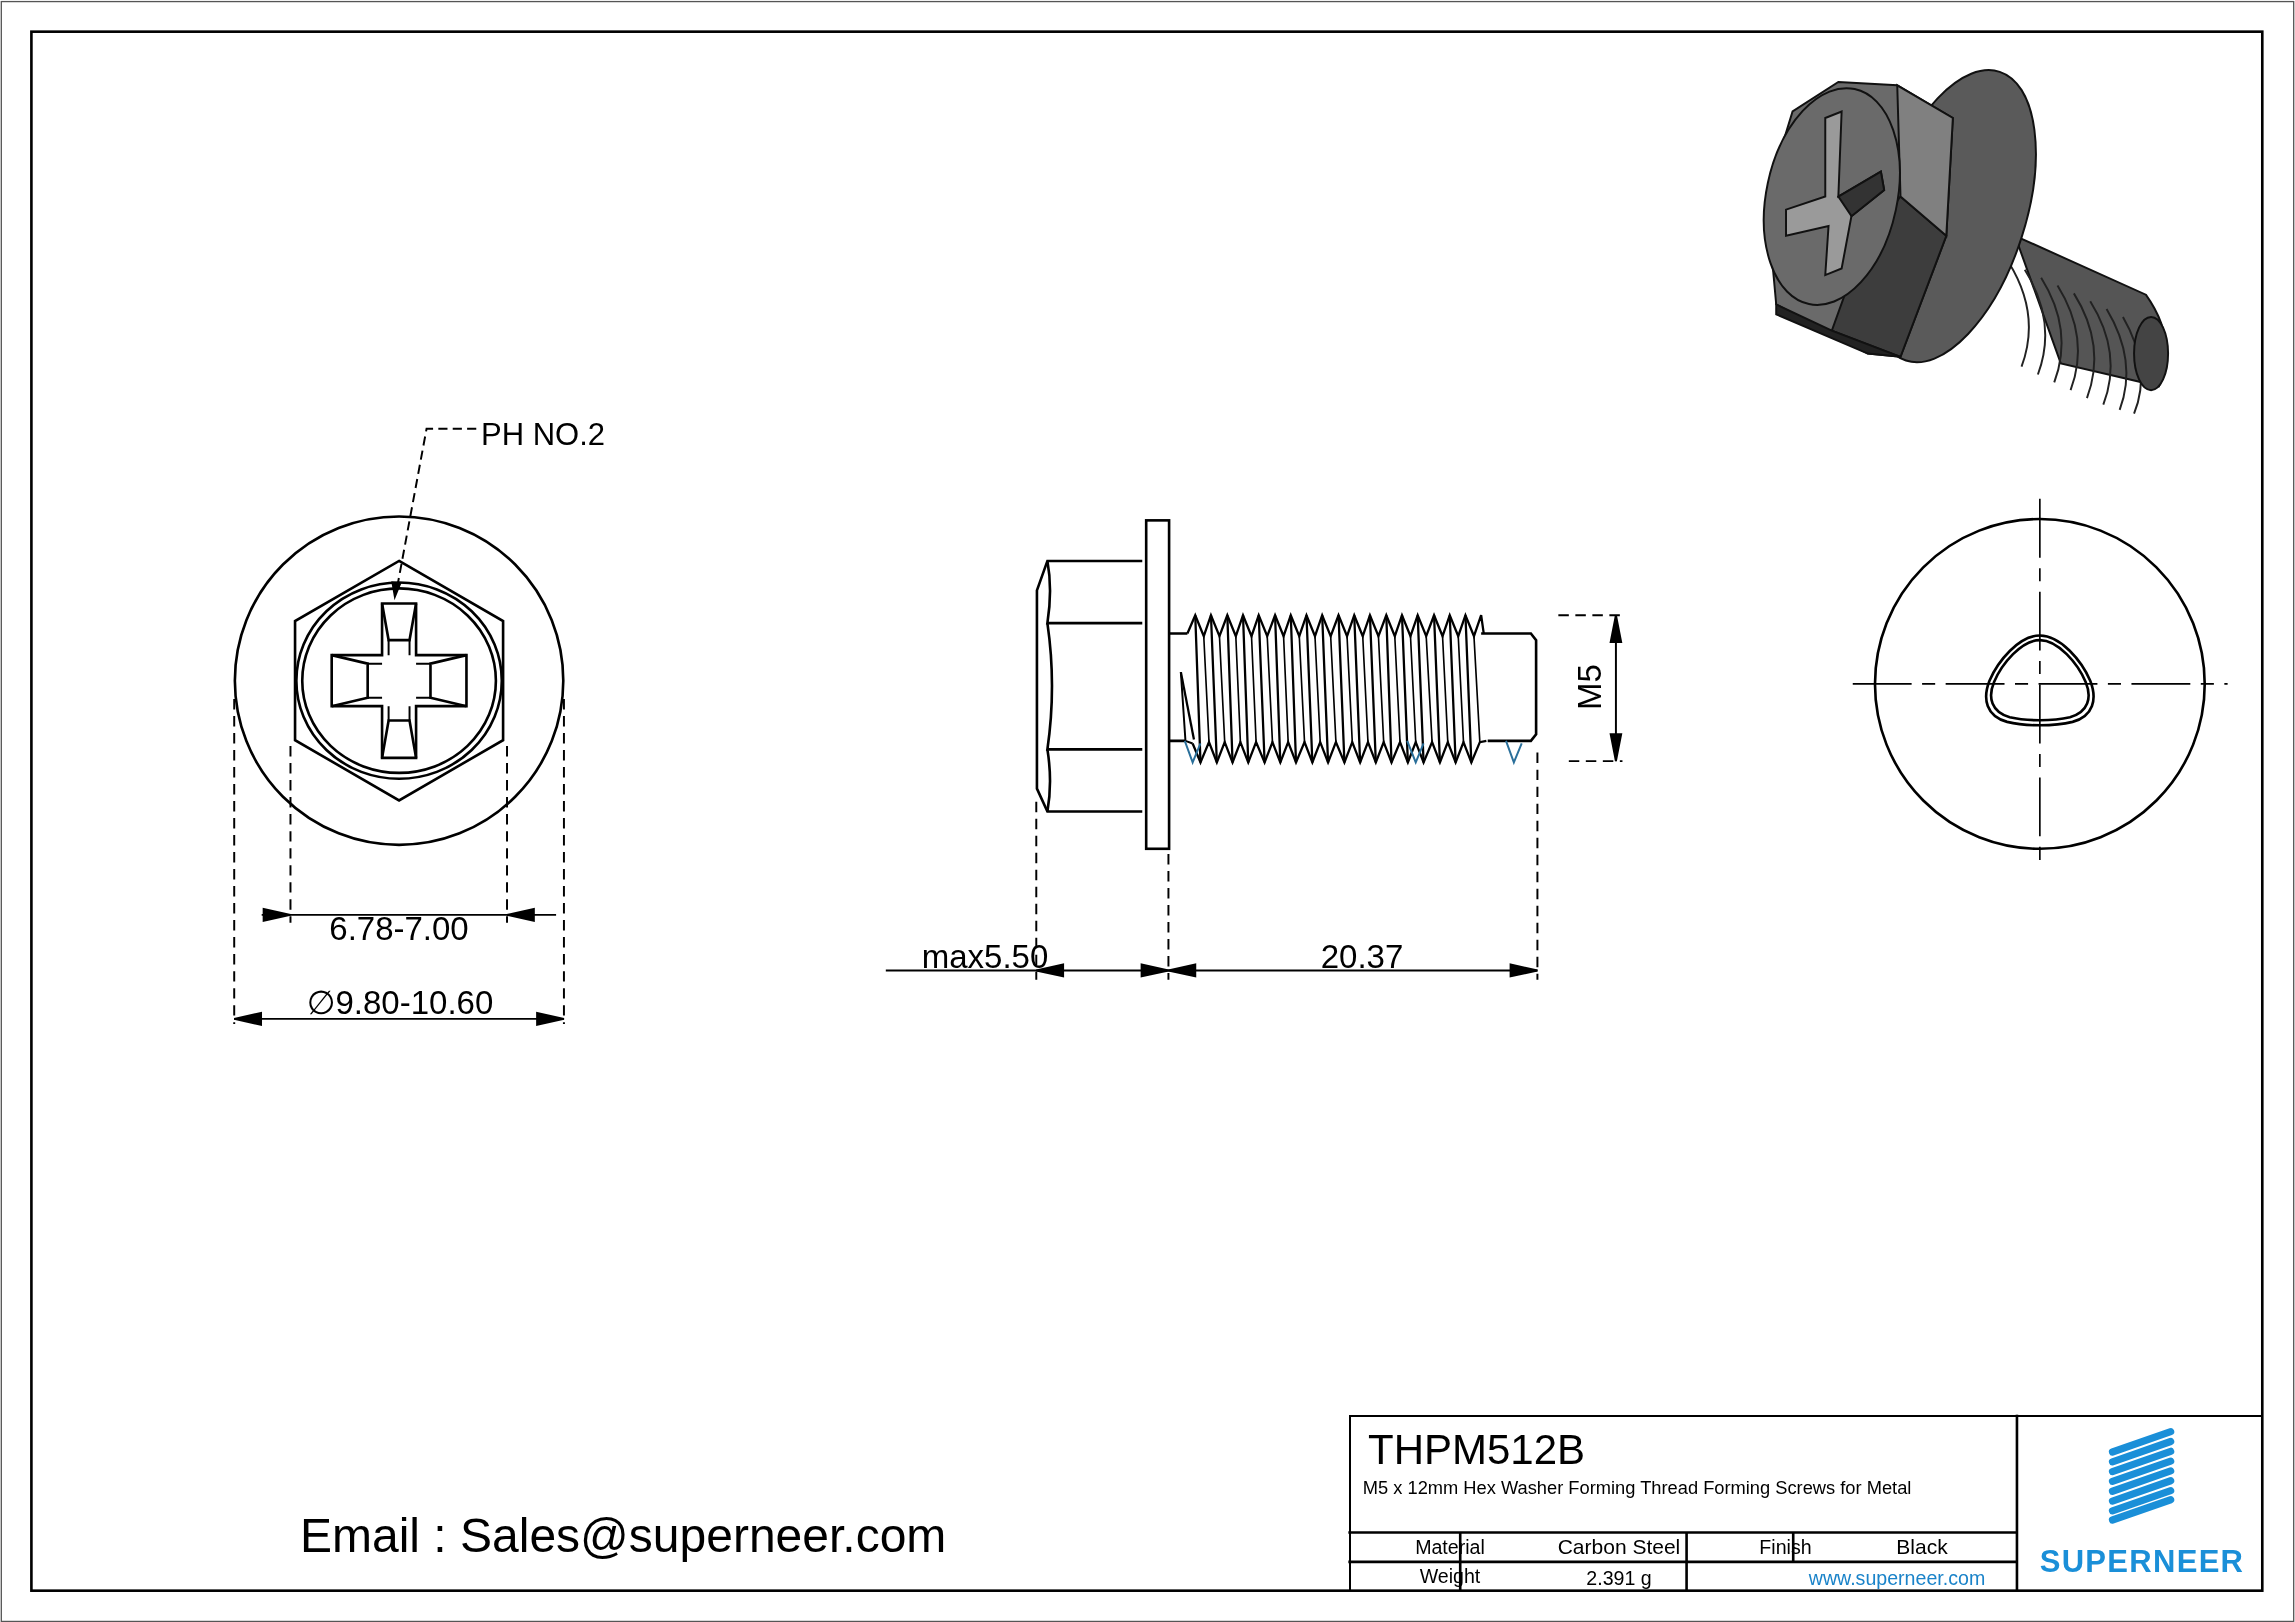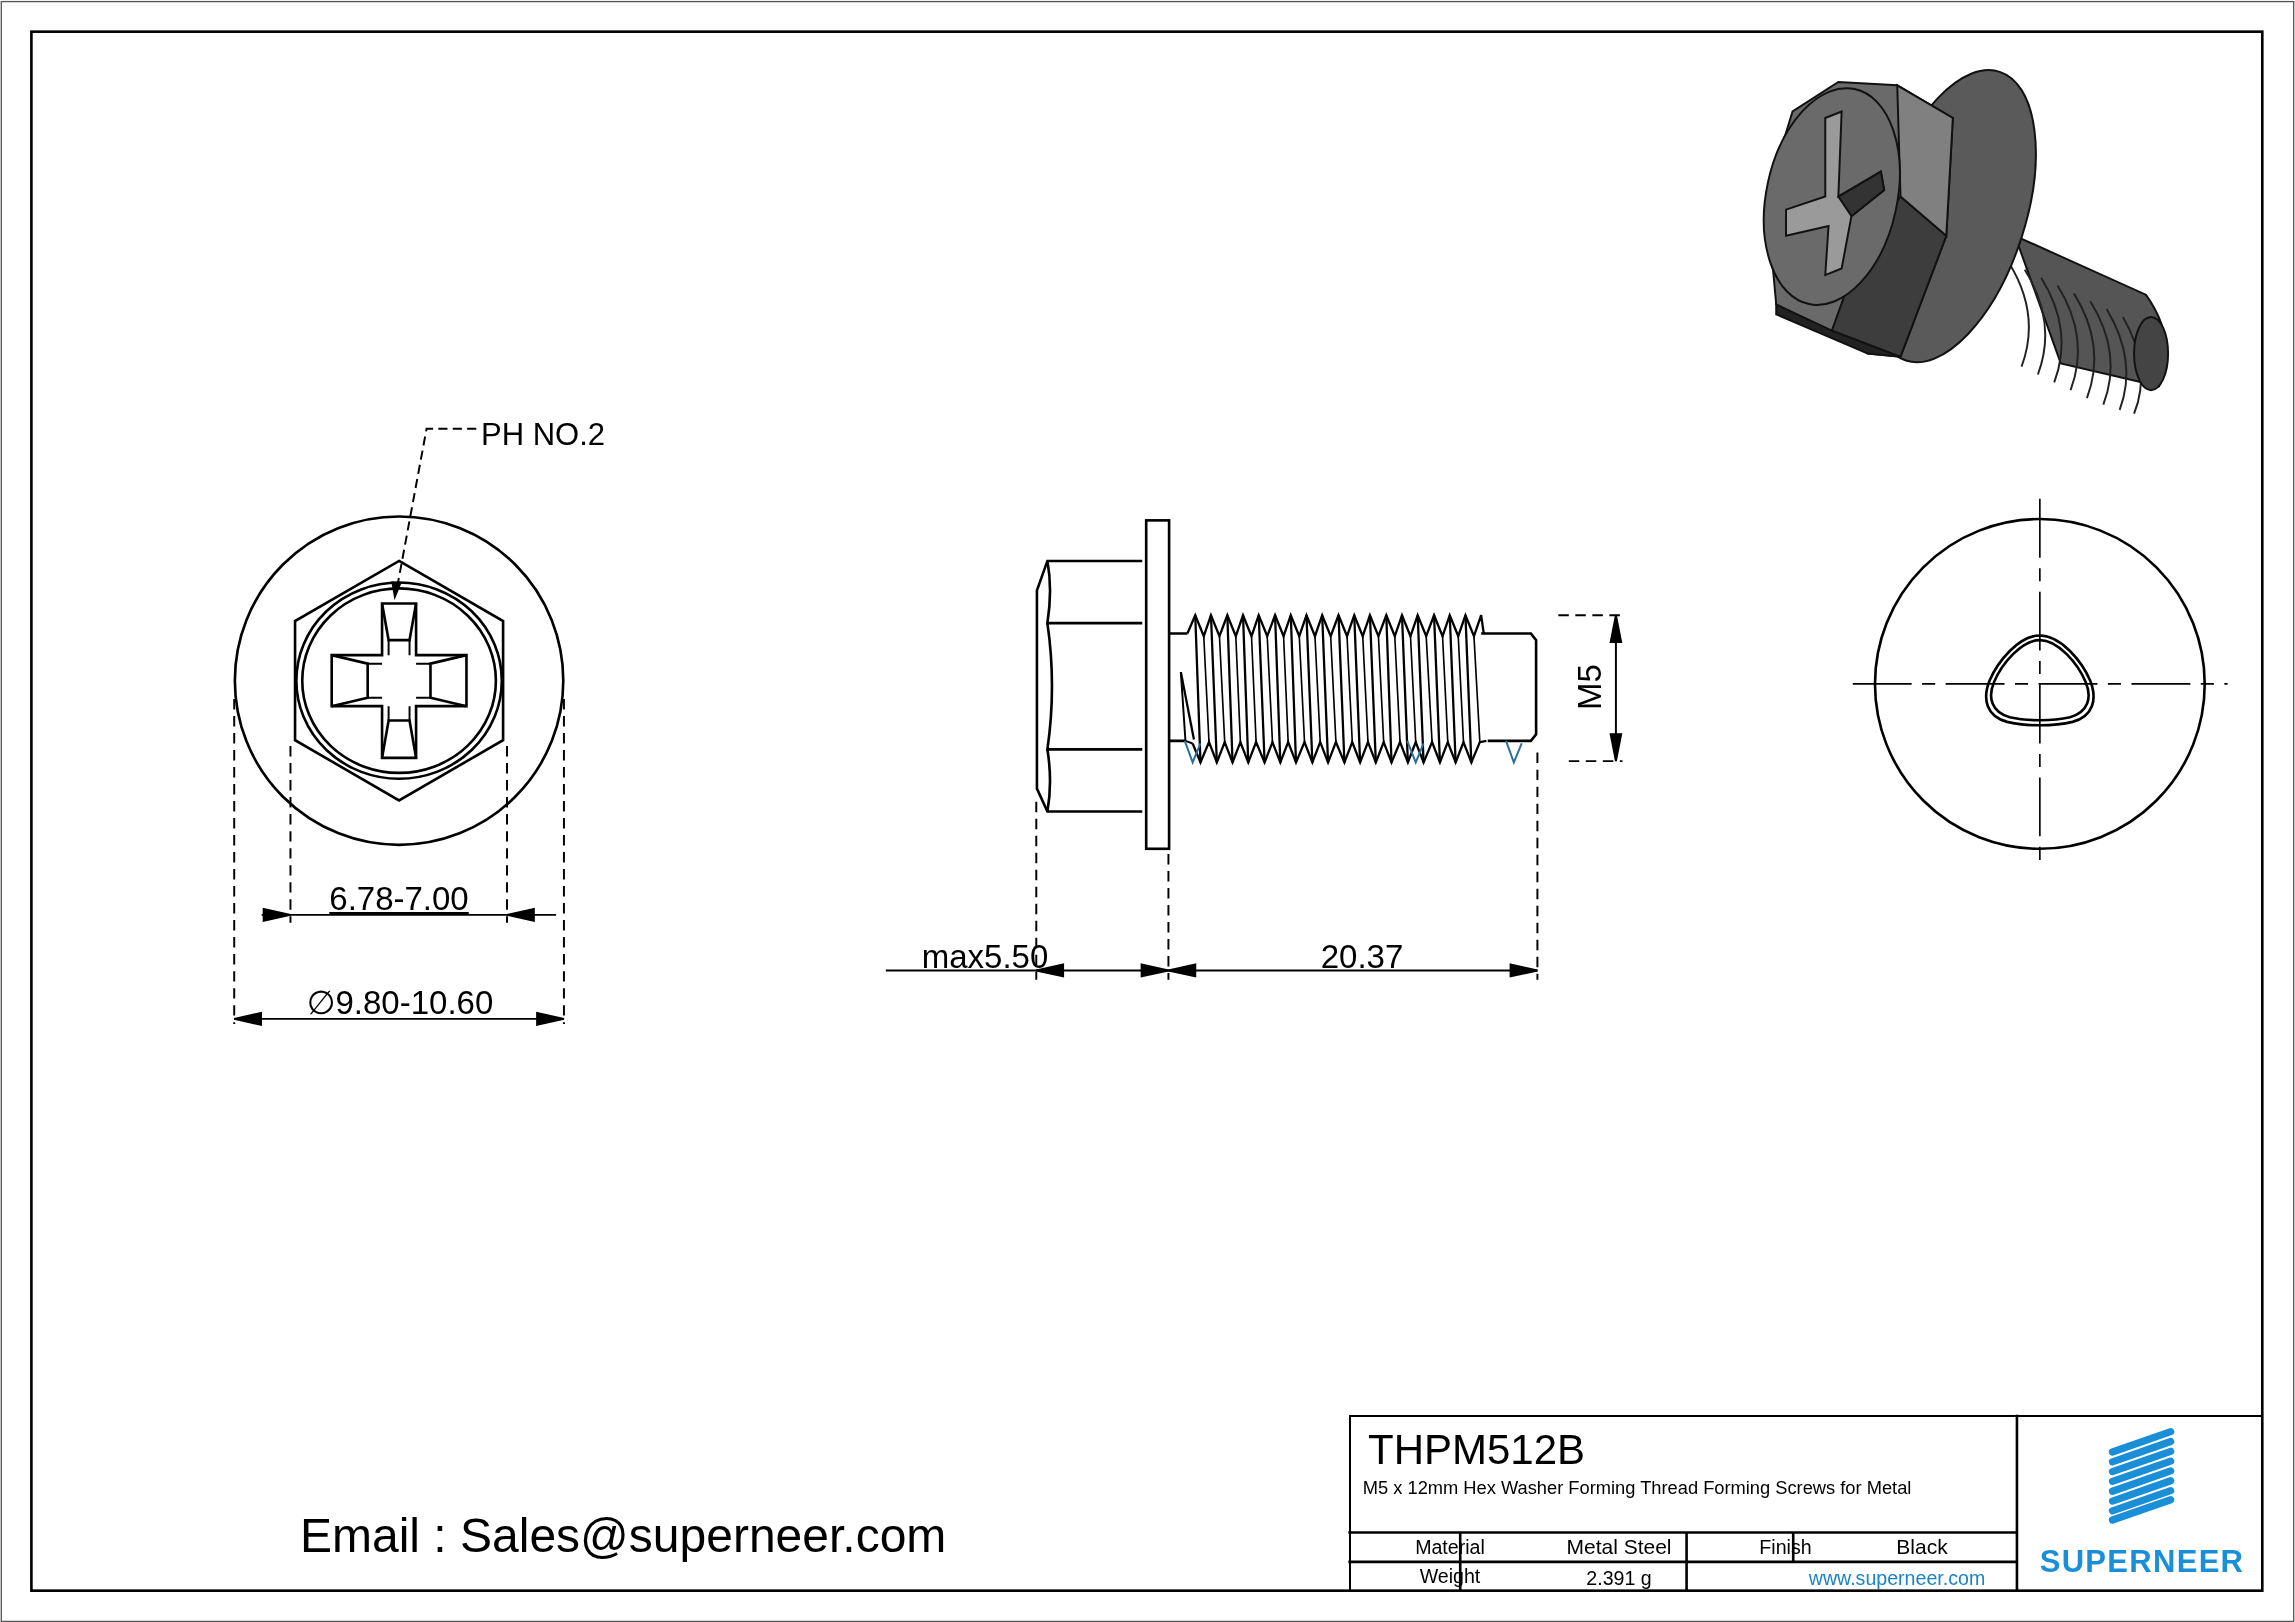--- a/index.html
+++ b/index.html
@@ -164,34 +164,34 @@
     <line x1="3229" y1="2249" x2="3318" y2="2218"></line>
     <line x1="3229" y1="2264" x2="3318" y2="2233"></line>
     <line x1="3229" y1="2279" x2="3318" y2="2248"></line>
     <line x1="3229" y1="2294" x2="3318" y2="2263"></line>
     <line x1="3229" y1="2309" x2="3318" y2="2278"></line>
     <line x1="3229" y1="2323" x2="3318" y2="2292"></line>
   </g>
 </svg>
 
 <div class="label" style="left:481px;top:419px;">PH NO.2</div>
-<div class="dimtext" style="left:399px;top:882px;text-decoration:underline;">6.78-7.00</div>
+<div class="dimtext" style="left:399px;top:912px;">6.78-7.00</div>
 <div class="dimtext" style="left:400px;top:986px;">
   <span>∅</span><span>9.80-10.60</span>
 </div>
 <div class="dimtext" style="left:985px;top:940px;">max5.50</div>
 <div class="dimtext" style="left:1362px;top:940px;">20.37</div>
 <div class="label" style="left:1589px;top:687px;transform:translate(-50%,-50%) rotate(-90deg);font-size:33px;">M5</div>
 
 <div id="title-block">
   <div class="tb-code">THPM512B</div>
   <div class="tb-desc">M5 x 12mm Hex Washer Forming Thread Forming Screws for Metal</div>
 </div>
 <div class="tb-cell" style="left:1349px;top:1538px;width:112px;font-size:19.6px;">Material</div>
-<div class="tb-cell" style="left:1461px;top:1536px;width:226px;">Metal Steel</div>
+<div class="tb-cell" style="left:1461px;top:1536px;width:226px;">Carbon Steel</div>
 <div class="tb-cell" style="left:1687px;top:1538px;width:107px;font-size:19.6px;">Finish</div>
 <div class="tb-cell" style="left:1794px;top:1536px;width:166px;">Black</div>
 <div class="tb-cell" style="left:1349px;top:1567px;width:112px;font-size:19.6px;">Weight</div>
 <div class="tb-cell" style="left:1461px;top:1569px;width:226px;font-size:19.6px;">2.391 g</div>
 <div class="tb-cell tb-link" style="left:1687px;top:1569px;width:330px;font-size:19.6px;">www.superneer.com</div>
 
 <div class="logo-text">SUPERNEER</div>
 
 <div id="email">Email : Sales@superneer.com</div>
 

